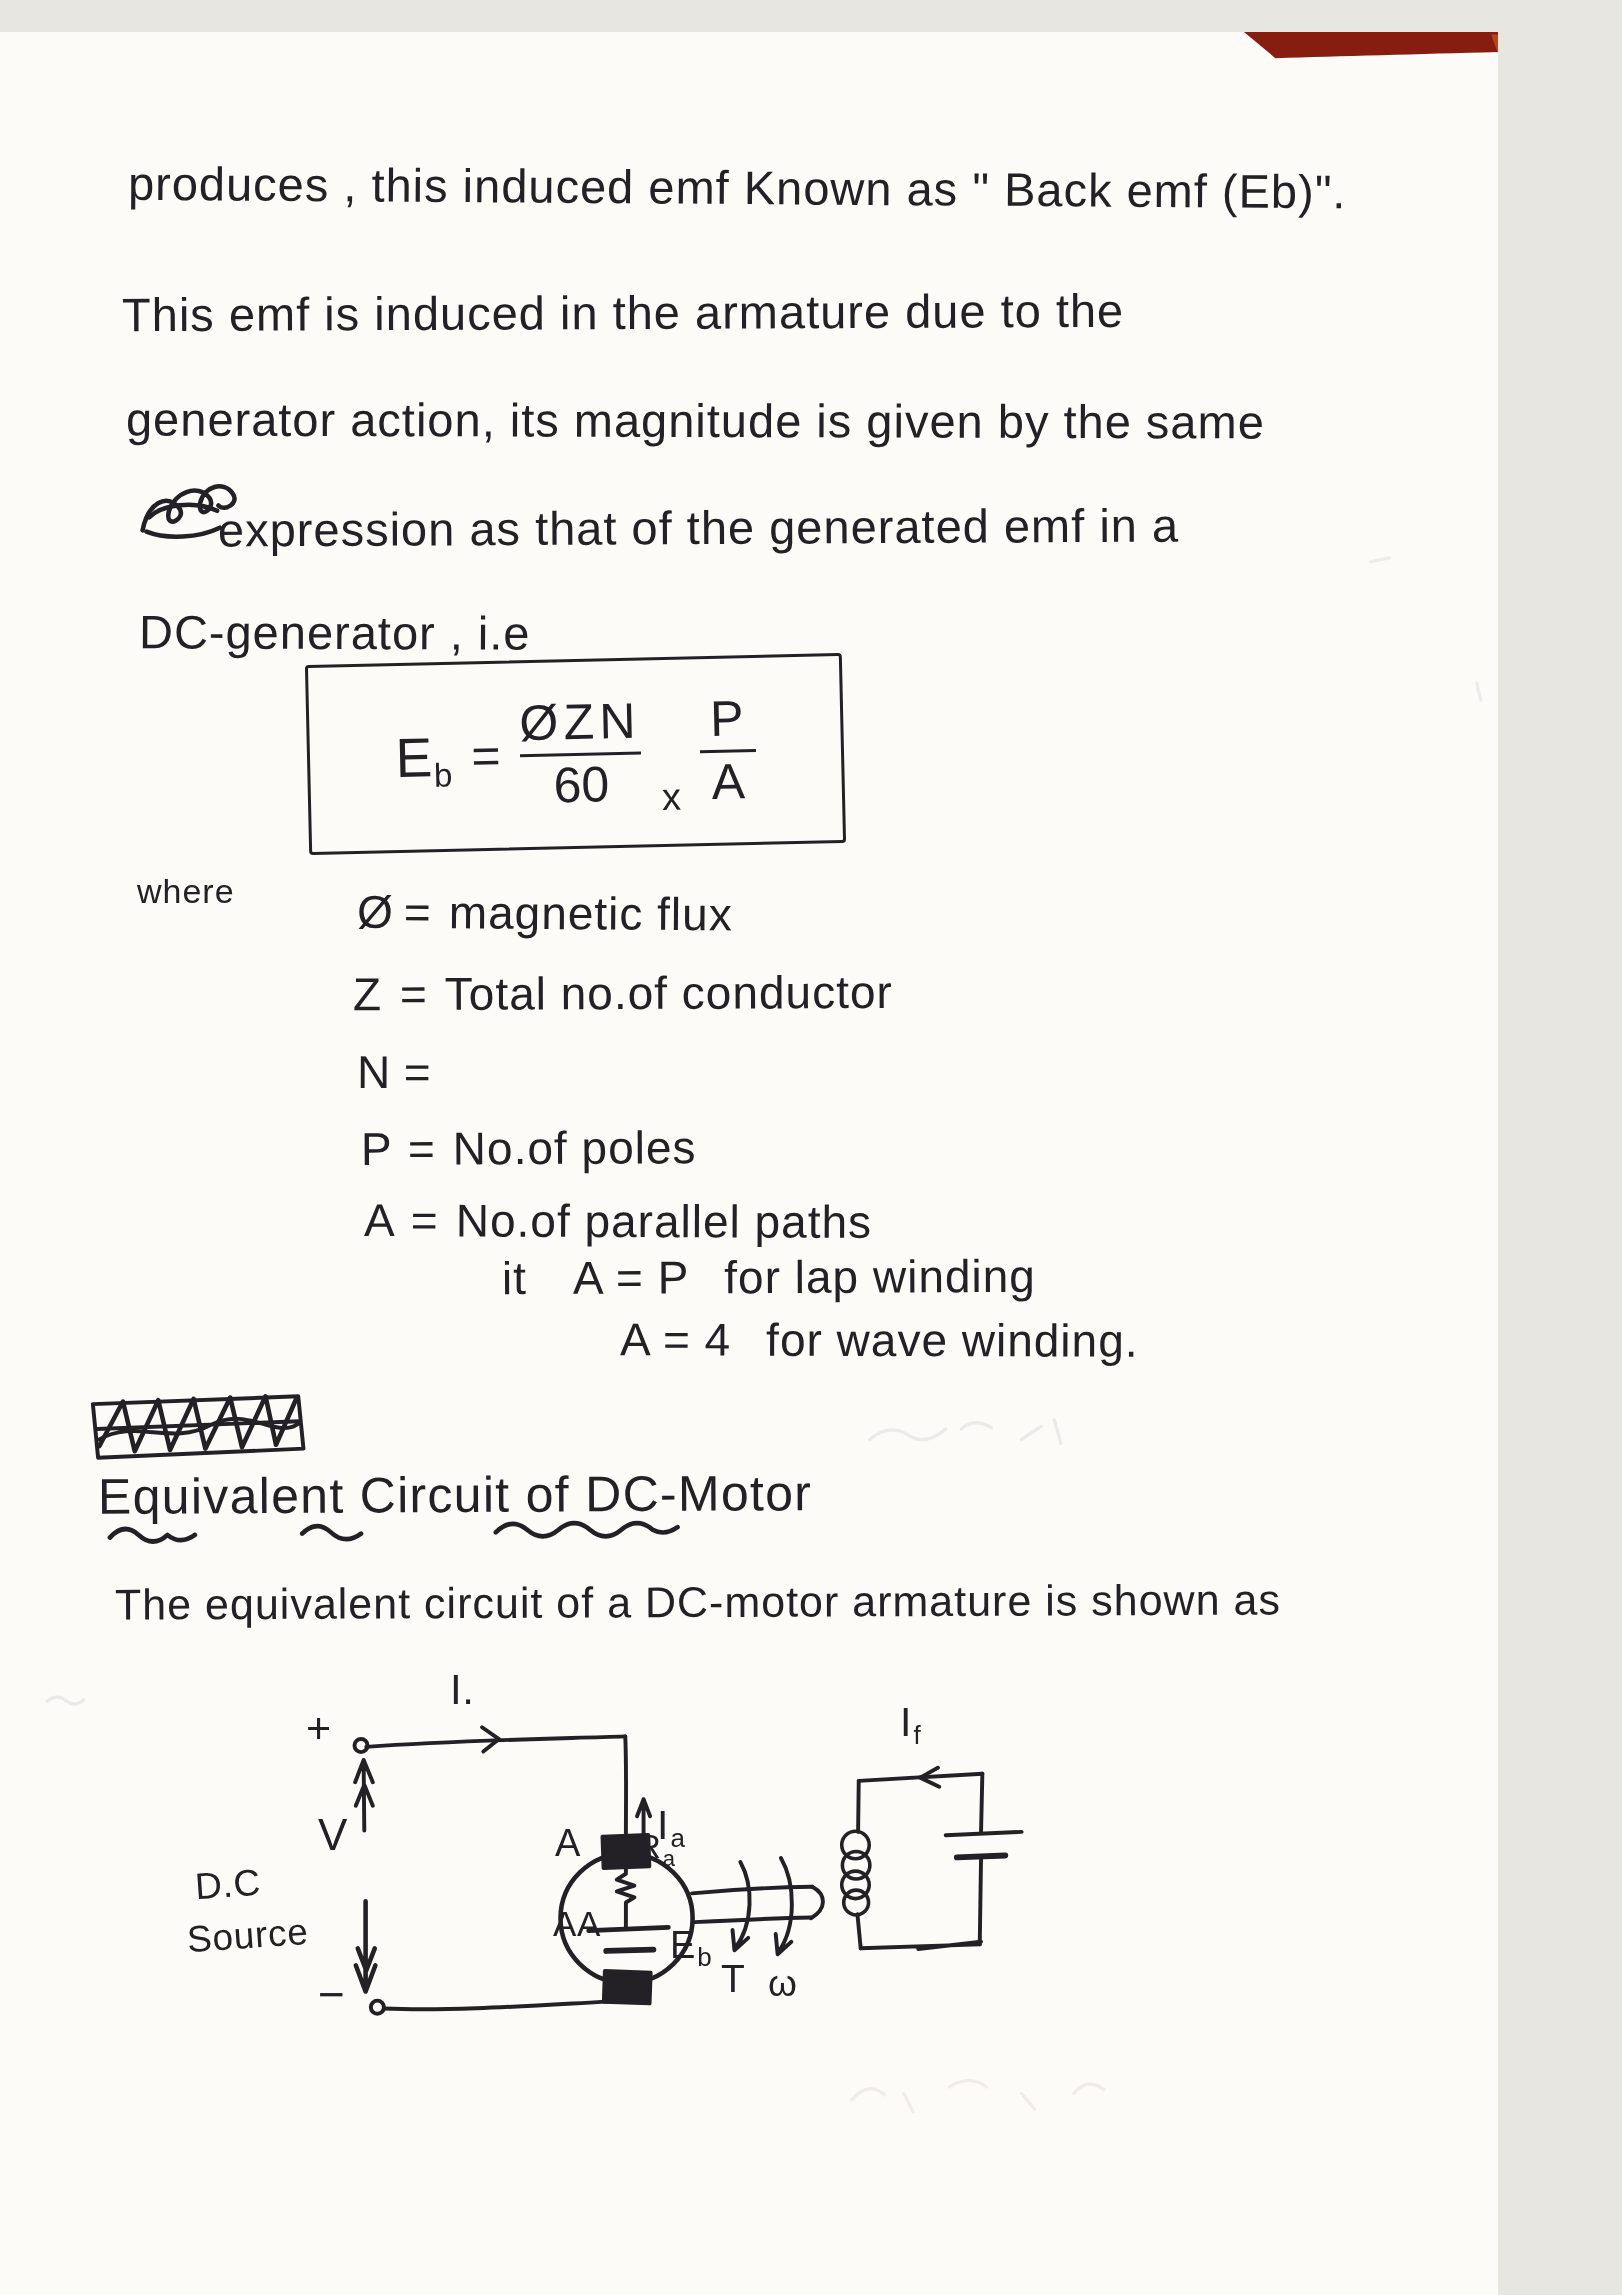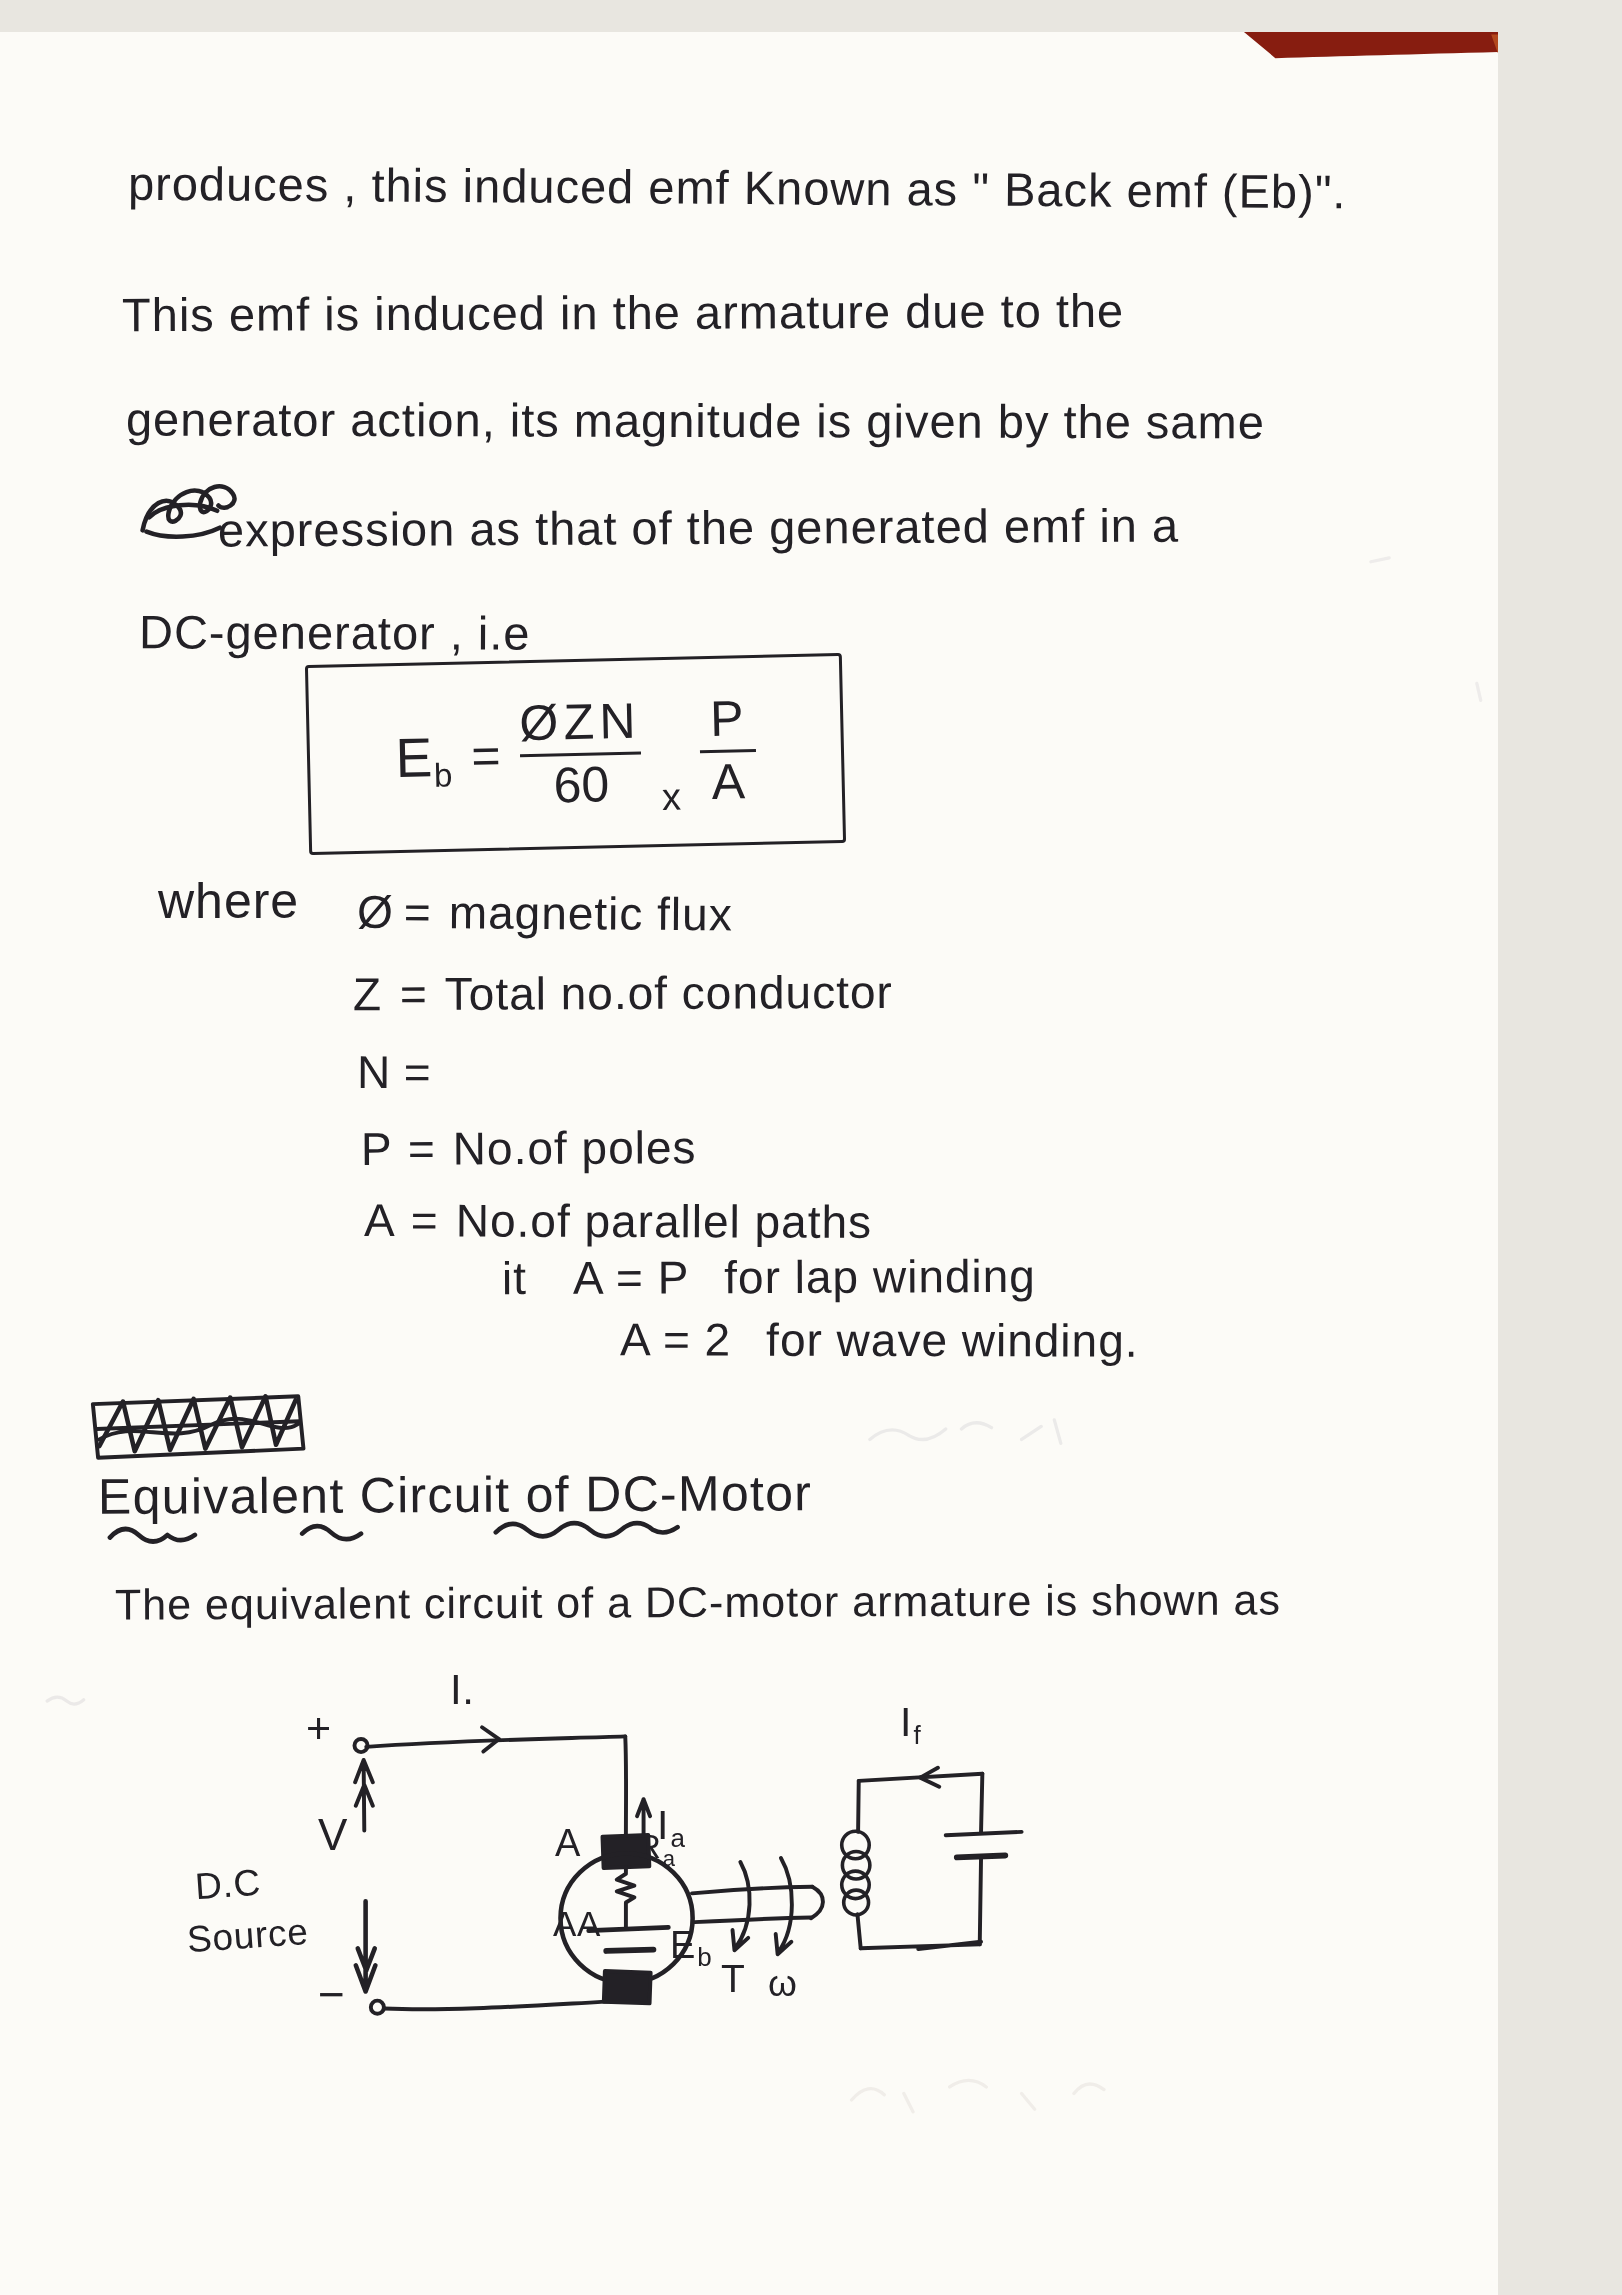--- a/index.html
+++ b/index.html
@@ -66,21 +66,21 @@
       <span>60</span>
     </span>
     <span class="mul">x</span>
     <span class="frac" style="min-width:56px;">
       <span>P</span>
       <span class="bar"></span>
       <span>A</span>
     </span>
   </div>
 
-  <div class="hw" style="left:158px;top:840px;font-size:50px;">where</div>
+  <div class="hw" style="left:137px;top:840px;font-size:34px;">where</div>
 
   <div class="def-row r1" style="left:357px;top:854px;">
     <span class="def-sym">Ø</span>
     <span class="def-eq">=</span>
     <span>magnetic flux</span>
   </div>
   <div class="def-row r2" style="left:353px;top:934px;">
     <span class="def-sym">Z</span>
     <span class="def-eq">=</span>
     <span>Total no.of conductor</span>
@@ -99,21 +99,21 @@
     <span class="def-eq">=</span>
     <span>No.of parallel paths</span>
   </div>
 
   <div class="cond-row r2" style="left:502px;top:1218px;">
     <span>it</span>
     <span style="margin-left:46px;">A = P</span>
     <span style="margin-left:35px;">for lap winding</span>
   </div>
   <div class="cond-row r3" style="left:620px;top:1281px;">
-    <span>A = 2</span>
+    <span>A = 4</span>
     <span style="margin-left:35px;">for wave winding.</span>
   </div>
 
   <div class="hw heading r4" style="left:98px;top:1434px;">Equivalent Circuit of DC-Motor</div>
   <div class="hw r2" style="left:115px;top:1546px;font-size:43px;">The equivalent circuit of a DC-motor armature is shown as</div>
 
   <div class="lbl" style="left:450px;top:1634px;font-size:42px;">I.</div>
   <div class="lbl" style="left:306px;top:1672px;font-size:43px;">+</div>
   <div class="lbl" style="left:318px;top:1778px;font-size:44px;">V</div>
   <div class="lbl small-lbl" style="left:195px;top:1832px;transform:rotate(-4deg);">D.C</div>

